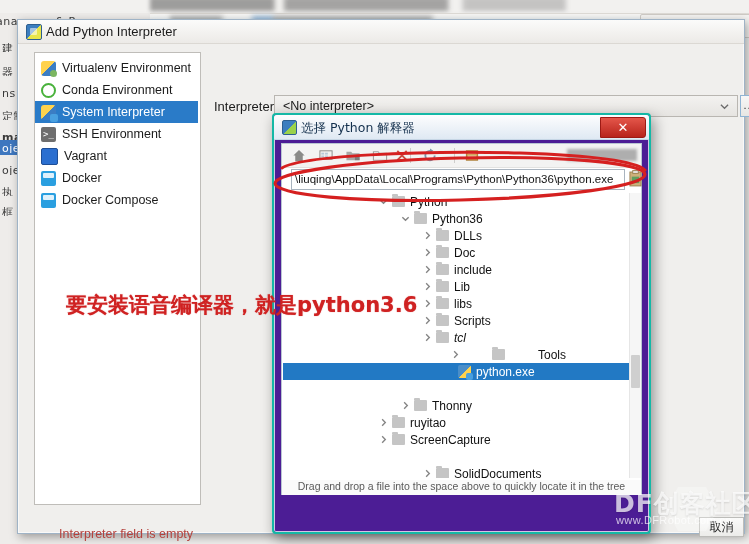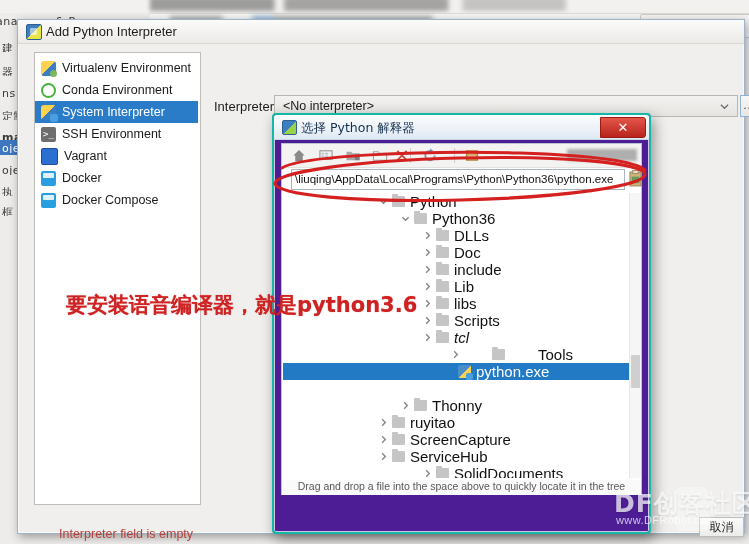--- a/index.html
+++ b/index.html
@@ -95,21 +95,21 @@
      background:linear-gradient(90deg,rgba(40,40,40,.45) 0 96%);filter:blur(1.6px);opacity:.75;}
 
   #path-field{position:absolute;left:9px;top:25px;width:334px;height:21px;
      background:#fff;border:1px solid #a9b4bf;box-sizing:border-box;}
   #path-text{position:absolute;left:3px;top:3px;font-size:11.5px;color:#111;white-space:nowrap;
      font-family:"Liberation Sans",sans-serif;}
   #path-paste{position:absolute;left:347px;top:25px;width:13px;height:19px;}
 
   #tree-wrap{position:absolute;left:1px;top:49px;width:357px;height:285px;background:#fff;overflow:hidden;}
   .trow{position:absolute;left:0;width:340px;height:17px;display:flex;align-items:center;white-space:nowrap;}
-  .trow .tw{font-size:15px;color:#111;}
+  .trow .tw{font-size:12px;color:#111;}
   .trow.selrow{background:#2279c4;width:357px;}
   .trow.selrow .tw{color:#fff;}
   .chev{width:9px;height:9px;flex:0 0 auto;margin-right:4px;opacity:.75;}
   .fico{width:13px;height:11px;flex:0 0 auto;margin-right:5px;background:#c5c5c5;border-radius:1px;position:relative;}
   .fico:before{content:"";position:absolute;left:0;top:-2px;width:6px;height:2px;background:#c5c5c5;border-radius:1px 1px 0 0;}
   .pyico{width:13px;height:13px;flex:0 0 auto;margin-right:5px;border-radius:2px;
      background:linear-gradient(135deg,#4a8ec9 0 50%,#ffd24d 50% 100%);position:relative;}
   .pyico:after{content:"";position:absolute;right:-2px;bottom:-2px;width:7px;height:7px;background:#49a0e0;border-radius:2px;}
 
   #tree-scroll-track{position:absolute;right:0;top:49px;width:11px;height:285px;background:#f6f6f6;border-left:1px solid #e6e6e6;}
@@ -377,28 +377,20 @@
           <span class="tw">ruyitao</span>
         </div>
         <div class="trow" style="top: 238px;">
           <span style="display: inline-block; flex: 0 0 auto; width: 96px;"></span>
           <svg viewBox="0 0 10 10" class="chev">
             <path d="M3.5 1.5 L7 5 L3.5 8.5" fill="none" stroke="#5b5b5b" stroke-width="1.5"></path>
           </svg>
           <span class="fico"></span>
           <span class="tw">ScreenCapture</span>
         </div>
-        <div class="trow" style="top: 255px;">
-          <span style="display: inline-block; flex: 0 0 auto; width: 96px;"></span>
-          <svg viewBox="0 0 10 10" class="chev">
-            <path d="M3.5 1.5 L7 5 L3.5 8.5" fill="none" stroke="#5b5b5b" stroke-width="1.5"></path>
-          </svg>
-          <span class="fico"></span>
-          <span class="tw">ServiceHub</span>
-        </div>
         <div class="trow" style="top: 272px; margin-left: 44px;">
           <span style="display: inline-block; flex: 0 0 auto; width: 96px;"></span>
           <svg viewBox="0 0 10 10" class="chev">
             <path d="M3.5 1.5 L7 5 L3.5 8.5" fill="none" stroke="#5b5b5b" stroke-width="1.5"></path>
           </svg>
           <span class="fico"></span>
           <span class="tw">SolidDocuments</span>
         </div>
       </div>
     <div id="tree-scroll-track">

